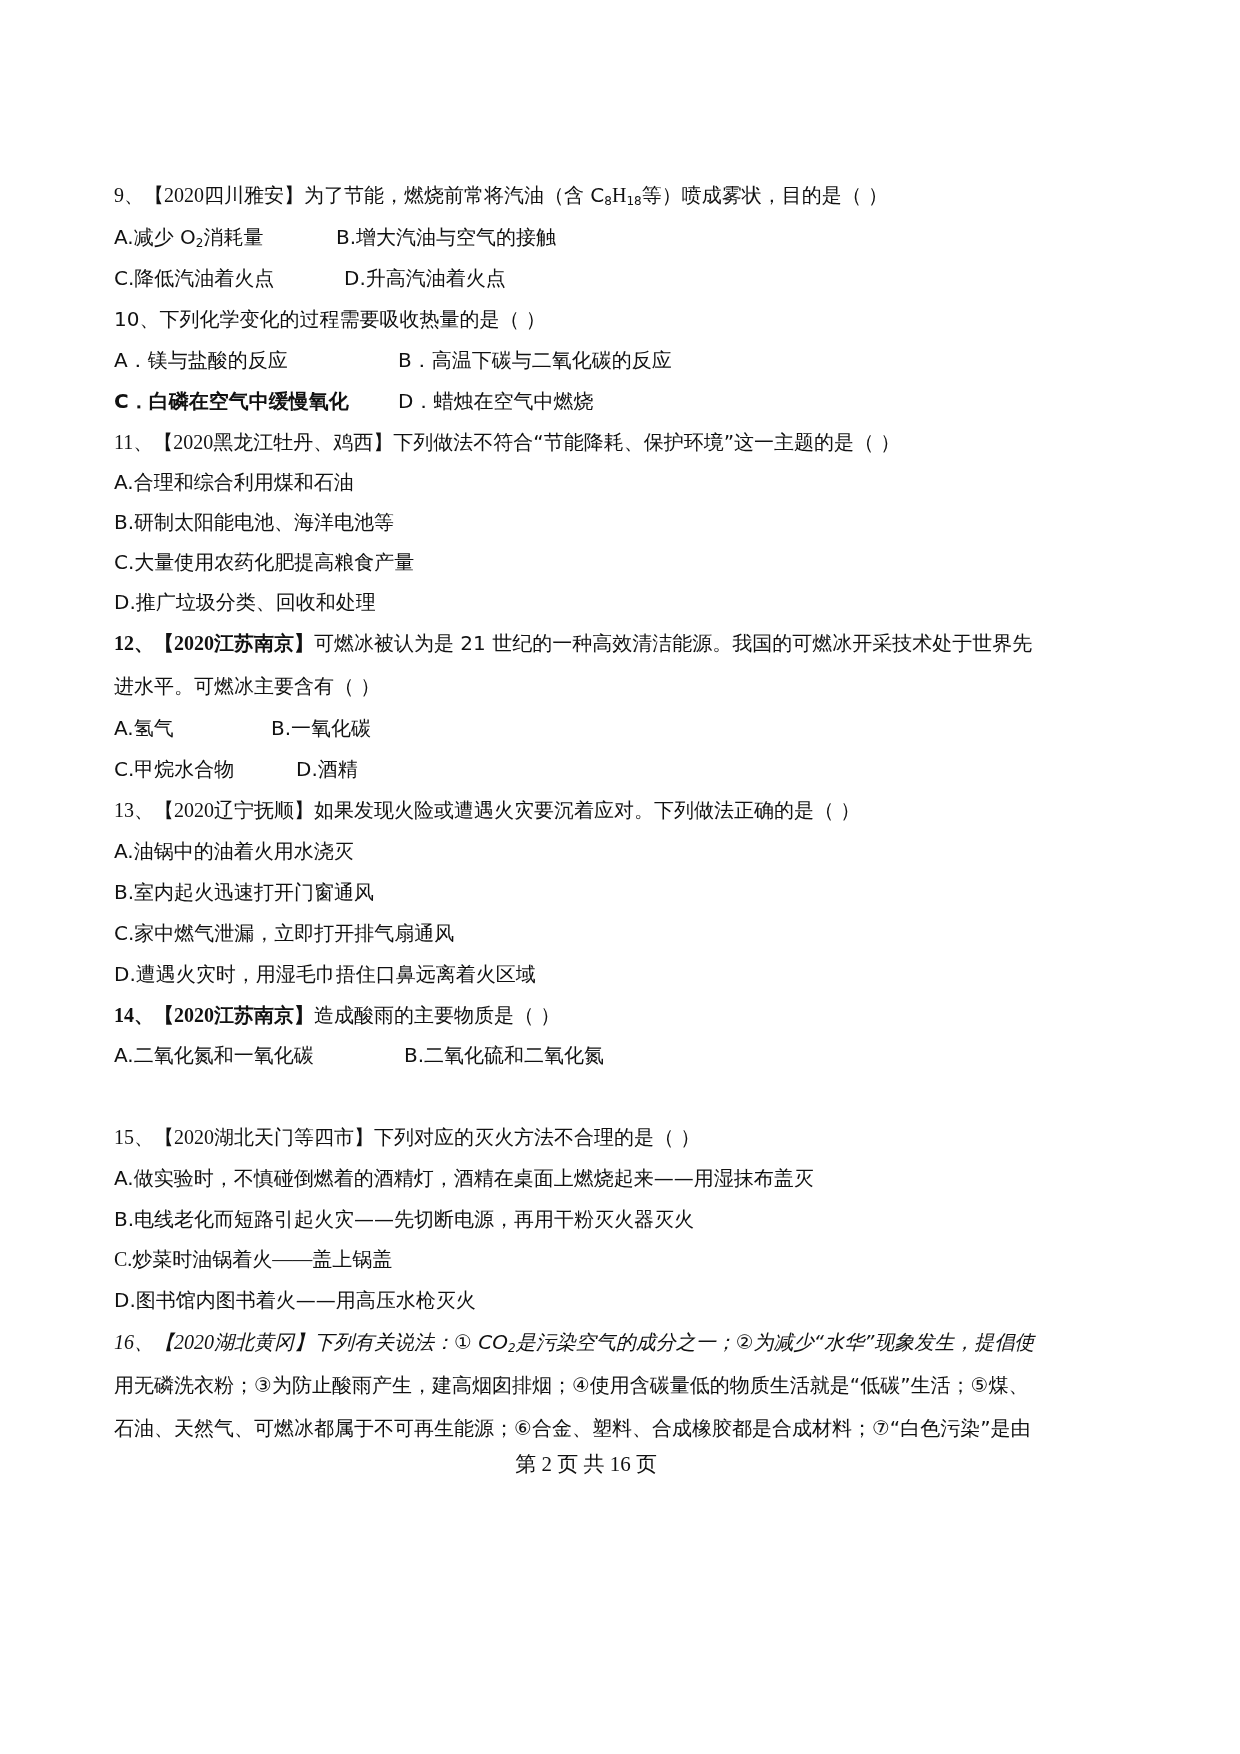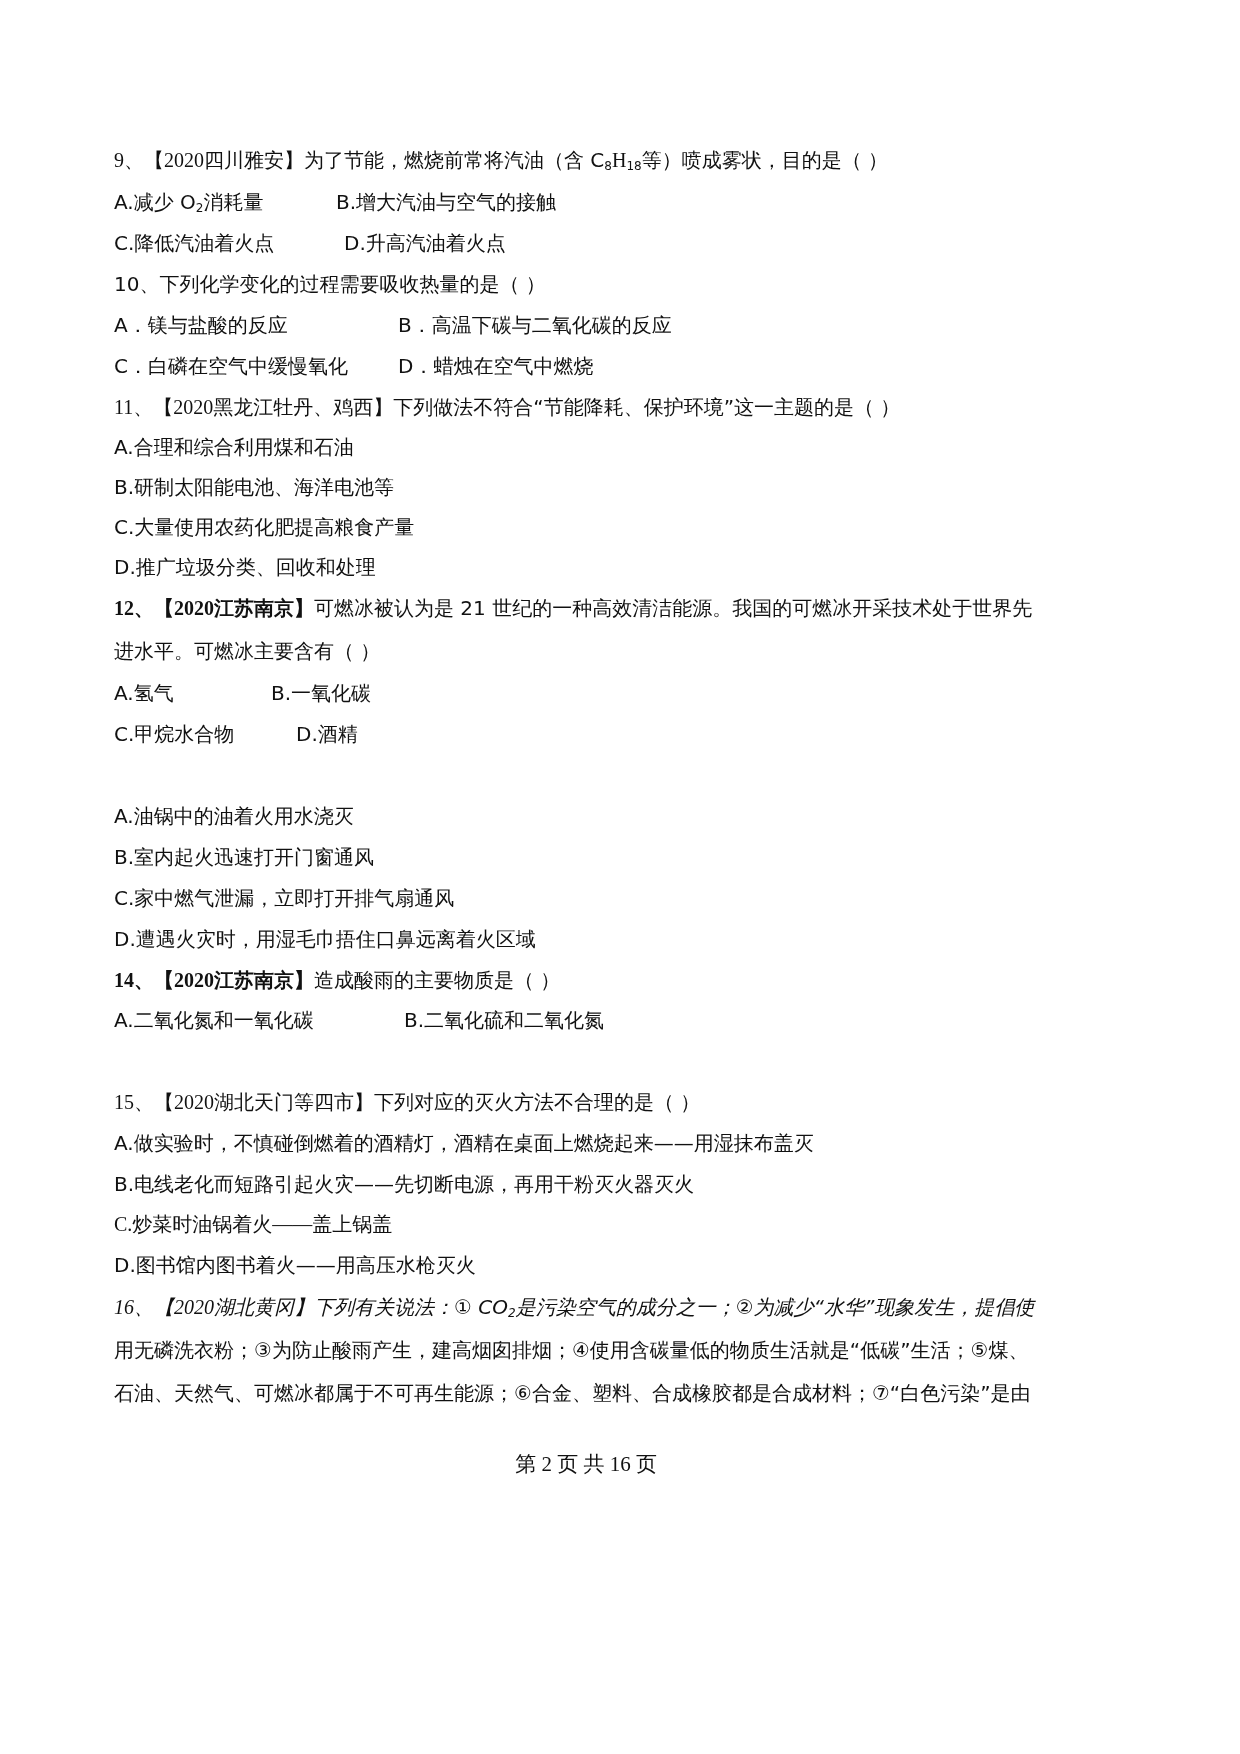--- a/index.html
+++ b/index.html
@@ -21,20 +21,21 @@
       width: 1240px;
       height: 1754px;
     }
     .line {
       position: absolute;
       left: 114px;
       font-size: 20px;
       line-height: 28px;
       white-space: nowrap;
       letter-spacing: 0px;
+      margin-top: 35px;
     }
     .serif {
       font-family: "Liberation Serif", "DejaVu Serif", serif;
     }
     .bold { font-weight: bold; }
     .opt {
       display: inline-block;
     }
     sub {
       font-size: 12px;
@@ -64,21 +65,21 @@
   </div>
   <div class="line" style="top:229px;">
     <span class="opt" style="width:230px;">C.降低汽油着火点</span><span class="opt">D.升高汽油着火点</span>
   </div>
 
   <div class="line" style="top:270px;">10、下列化学变化的过程需要吸收热量的是（        ）</div>
   <div class="line" style="top:311px;">
     <span class="opt" style="width:284px;">A．镁与盐酸的反应</span><span class="opt">B．高温下碳与二氧化碳的反应</span>
   </div>
   <div class="line" style="top:352px;">
-    <span class="opt" style="width:284px;">C．白磷在空气中缓慢氧化</span><span class="opt">D．蜡烛在空气中燃烧</span>
+    <span class="opt" style="width:284px;font-weight:bold;">C．白磷在空气中缓慢氧化</span><span class="opt">D．蜡烛在空气中燃烧</span>
   </div>
 
   <div class="line" style="top:393px;">
     <span class="serif">11、</span><span class="serif">【2020黑龙江牡丹、鸡西】</span><span>下列做法不符合“节能降耗、保护环境”这一主题的是（  ）</span>
   </div>
   <div class="line" style="top:433px;">A.合理和综合利用煤和石油</div>
   <div class="line" style="top:473px;">B.研制太阳能电池、海洋电池等</div>
   <div class="line" style="top:513px;">C.大量使用农药化肥提高粮食产量</div>
   <div class="line" style="top:553px;">D.推广垃圾分类、回收和处理</div>
 
@@ -86,20 +87,23 @@
     <span class="serif bold">12、</span><span class="serif bold">【2020江苏南京】</span><span>可燃冰被认为是 21 世纪的一种高效清洁能源。我国的可燃冰开采技术处于世界先</span>
   </div>
   <div class="line" style="top:637px;">进水平。可燃冰主要含有（     ）</div>
   <div class="line" style="top:679px;">
     <span class="opt" style="width:157px;">A.氢气</span><span class="opt">B.一氧化碳</span>
   </div>
   <div class="line" style="top:720px;">
     <span class="opt" style="width:182px;">C.甲烷水合物</span><span class="opt">D.酒精</span>
   </div>
 
+  <div class="line" style="top:761px;">
+    <span class="serif">13、</span><span class="serif">【2020辽宁抚顺】</span><span>如果发现火险或遭遇火灾要沉着应对。下列做法正确的是（    ）</span>
+  </div>
   <div class="line" style="top:802px;">A.油锅中的油着火用水浇灭</div>
   <div class="line" style="top:843px;">B.室内起火迅速打开门窗通风</div>
   <div class="line" style="top:884px;">C.家中燃气泄漏，立即打开排气扇通风</div>
   <div class="line" style="top:925px;">D.遭遇火灾时，用湿毛巾捂住口鼻远离着火区域</div>
 
   <div class="line" style="top:966px;">
     <span class="serif bold">14、</span><span class="serif bold">【2020江苏南京】</span><span>造成酸雨的主要物质是（        ）</span>
   </div>
   <div class="line" style="top:1006px;">
     <span class="opt" style="width:290px;">A.二氧化氮和一氧化碳</span><span class="opt">B.二氧化硫和二氧化氮</span>

